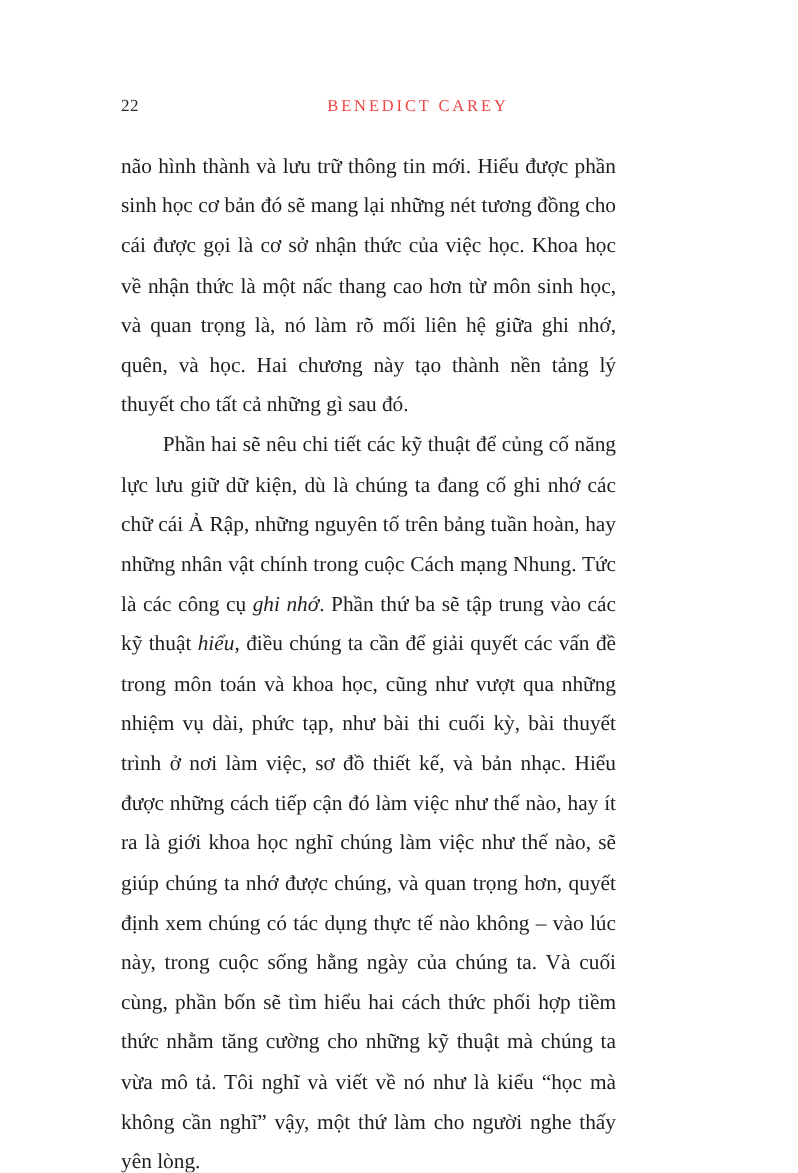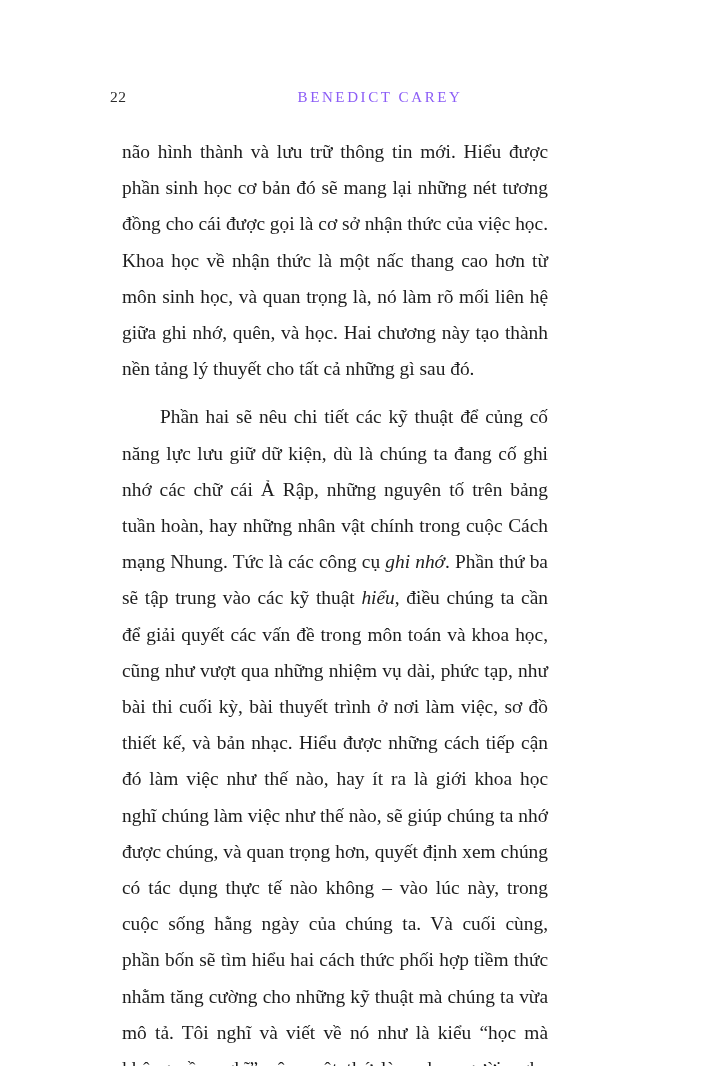--- a/index.html
+++ b/index.html
@@ -31,36 +31,36 @@
   .folio {
     font-size: 15.5px;
     letter-spacing: 0.4px;
     color: #2a2a2a;
     width: 120px;
     flex: 0 0 auto;
   }
   .book-author {
     font-size: 15px;
     letter-spacing: 2.6px;
-    color: #8b5cf6;
+    color: #ef4444;
     text-align: center;
     flex: 1 1 auto;
     padding-right: 30px;
     white-space: nowrap;
   }
   .body-text {
     font-size: 19.4px;
     line-height: 36.2px;
     text-align: justify;
     text-justify: inter-word;
     color: #1d1d1d;
     hyphens: none;
   }
   .body-text p {
-    margin: 12px;
+    margin: 0;
   }
   .body-text p.indent {
     text-indent: 38px;
   }
   .body-text em {
   }
 </style>
 </head>
 <body>
 

